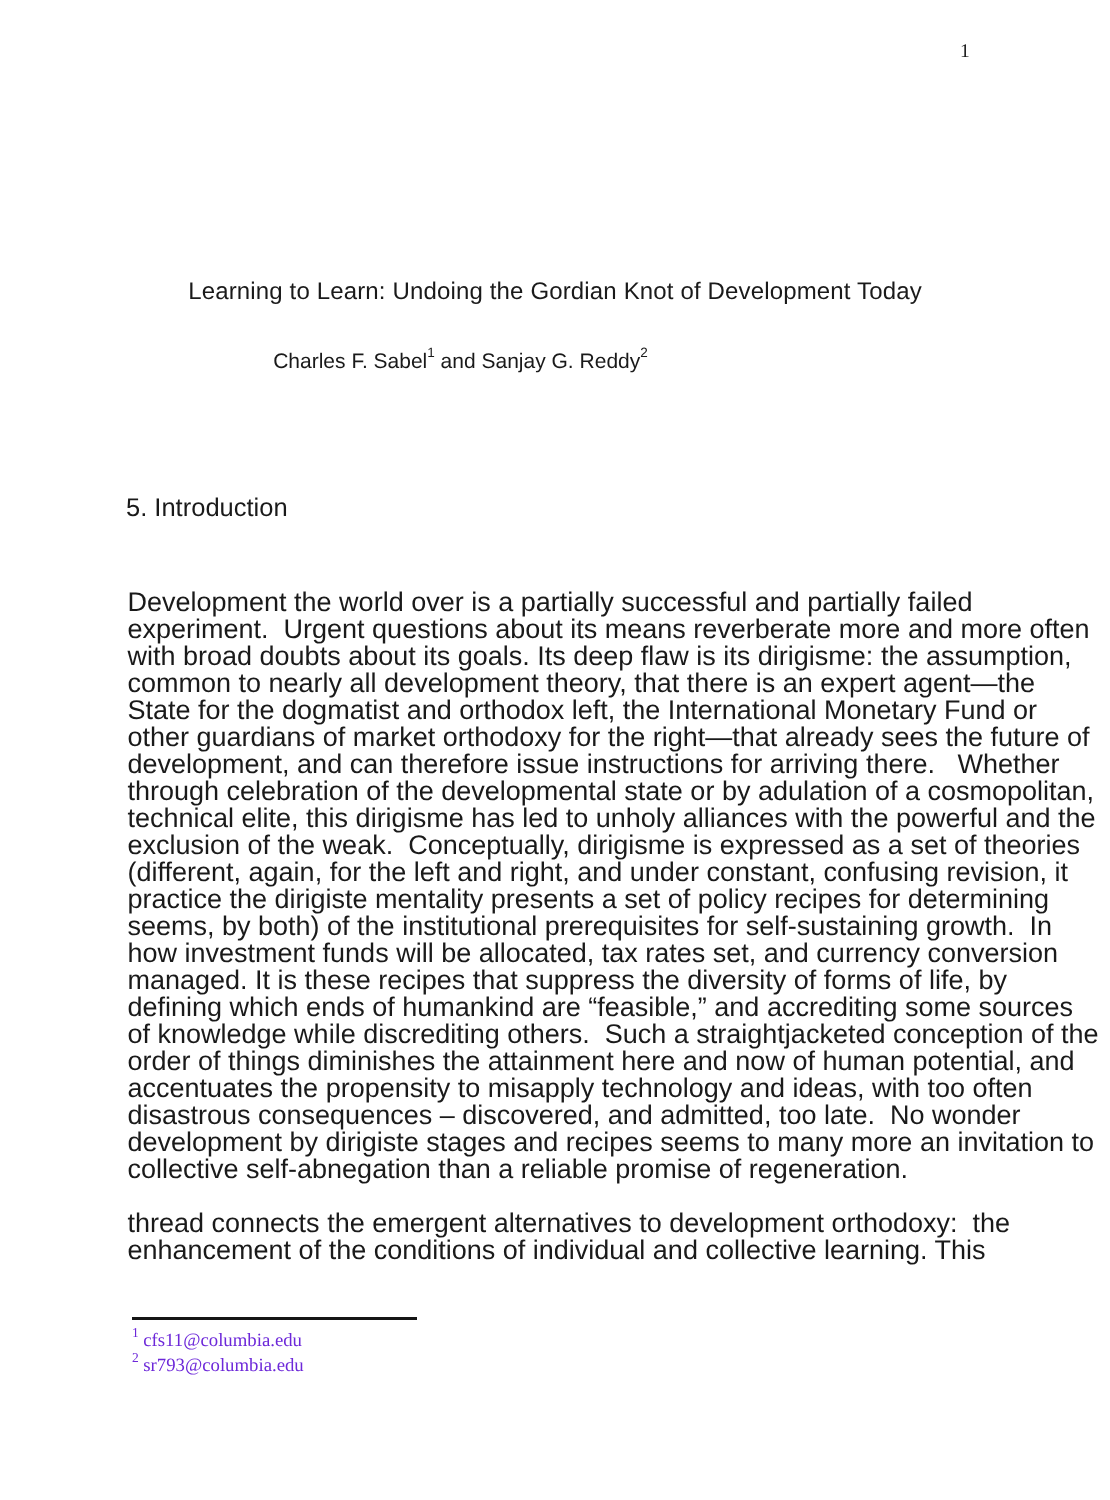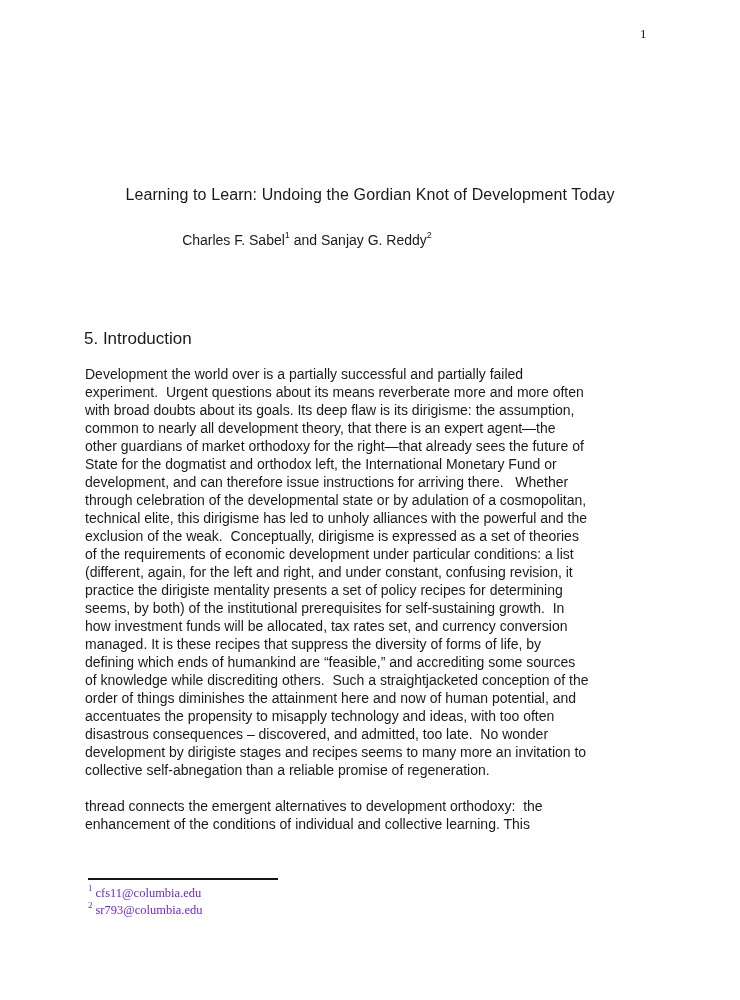--- a/index.html
+++ b/index.html
@@ -52,24 +52,24 @@
   .section-heading {
     position: absolute;
     top: 329px;
     left: 84px;
     font-size: 17px;
     font-weight: 400;
     margin: 0;
   }
   .body-text {
     position: absolute;
-    top: 365px;
+    top: 392px;
     left: 85px;
     width: 600px;
-    font-size: 14px;
+    font-size: 18px;
     line-height: 18px;
   }
   .para {
     margin: 0 0 18px 0;
   }
   .text-line {
     white-space: pre;
   }
   .footnote-rule {
     position: absolute;
@@ -110,27 +110,26 @@
   </div>
 
   <h2 class="section-heading">5. Introduction</h2>
 
   <div class="body-text">
     <div class="para">
         <div class="text-line">Development the world over is a partially successful and partially failed</div>
         <div class="text-line">experiment.  Urgent questions about its means reverberate more and more often</div>
         <div class="text-line">with broad doubts about its goals. Its deep flaw is its dirigisme: the assumption,</div>
         <div class="text-line">common to nearly all development theory, that there is an expert agent—the</div>
+        <div class="text-line">State for the dogmatist and orthodox left, the International Monetary Fund or</div>
         <div class="text-line">other guardians of market orthodoxy for the right—that already sees the future of</div>
-        <div class="text-line">State for the dogmatist and orthodox left, the International Monetary Fund or</div>
         <div class="text-line">development, and can therefore issue instructions for arriving there.   Whether</div>
         <div class="text-line">through celebration of the developmental state or by adulation of a cosmopolitan,</div>
         <div class="text-line">technical elite, this dirigisme has led to unholy alliances with the powerful and the</div>
         <div class="text-line">exclusion of the weak.  Conceptually, dirigisme is expressed as a set of theories</div>
-        <div class="text-line">of the requirements of economic development under particular conditions: a list</div>
         <div class="text-line">(different, again, for the left and right, and under constant, confusing revision, it</div>
         <div class="text-line">practice the dirigiste mentality presents a set of policy recipes for determining</div>
         <div class="text-line">seems, by both) of the institutional prerequisites for self-sustaining growth.  In</div>
         <div class="text-line">how investment funds will be allocated, tax rates set, and currency conversion</div>
         <div class="text-line">managed. It is these recipes that suppress the diversity of forms of life, by</div>
         <div class="text-line">defining which ends of humankind are “feasible,” and accrediting some sources</div>
         <div class="text-line">of knowledge while discrediting others.  Such a straightjacketed conception of the</div>
         <div class="text-line">order of things diminishes the attainment here and now of human potential, and</div>
         <div class="text-line">accentuates the propensity to misapply technology and ideas, with too often</div>
         <div class="text-line">disastrous consequences – discovered, and admitted, too late.  No wonder</div>

